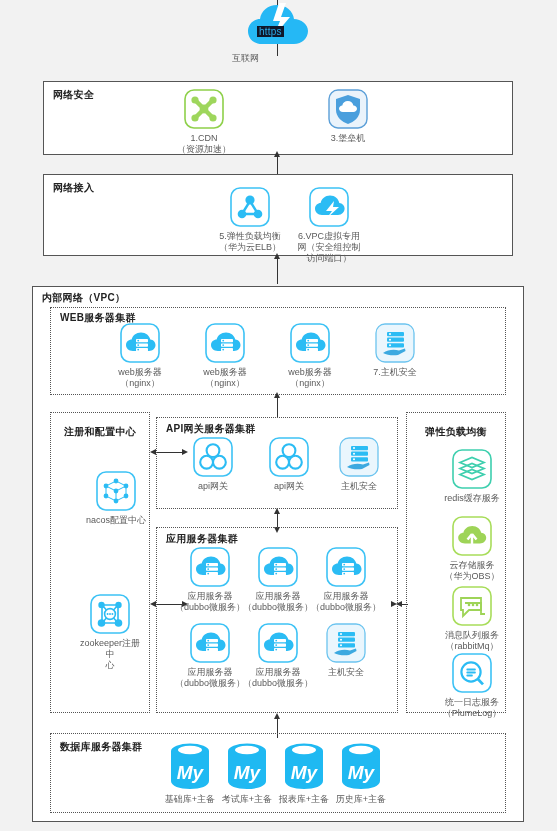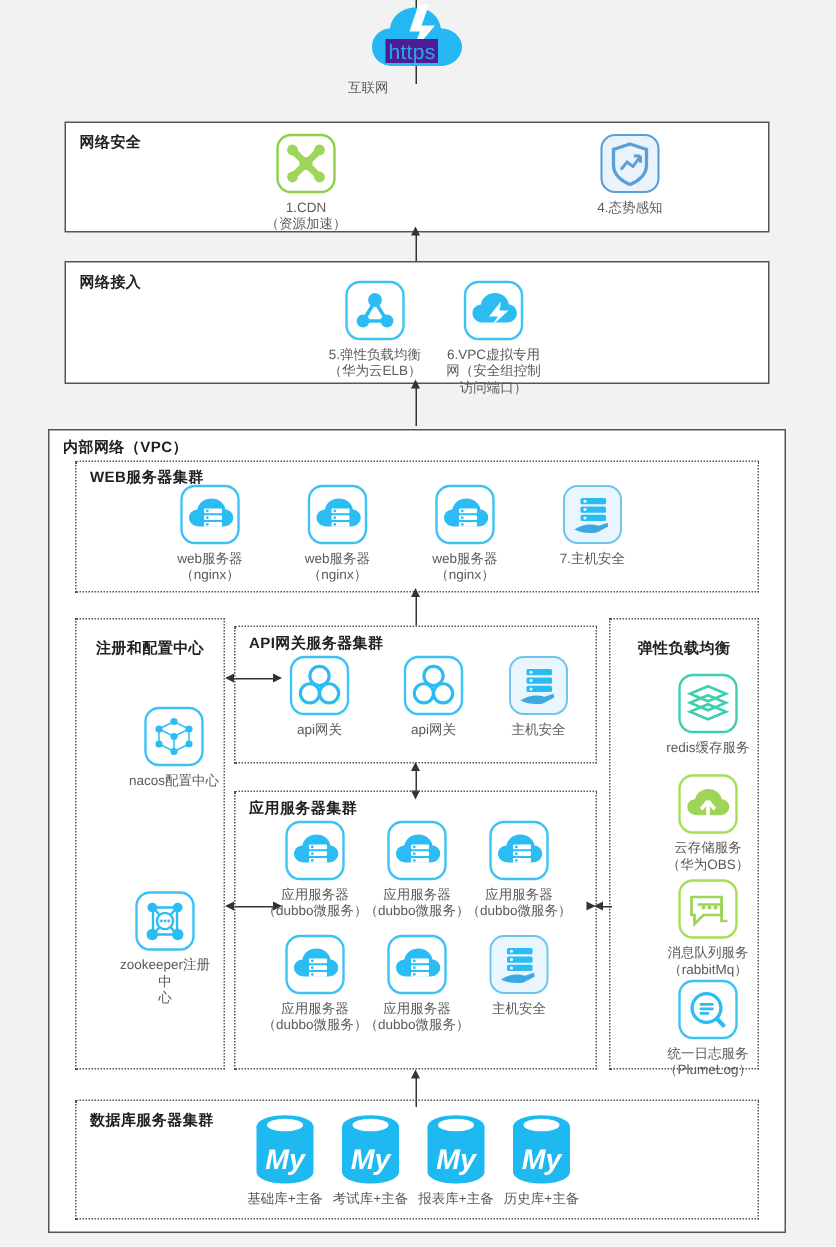--- a/index.html
+++ b/index.html
@@ -45,21 +45,21 @@
   }
   .arrowup    { border-left: 3.5px solid transparent; border-right: 3.5px solid transparent; border-bottom: 6px solid #333; }
   .arrowdown  { border-left: 3.5px solid transparent; border-right: 3.5px solid transparent; border-top: 6px solid #333; }
   .arrowleft  { border-top: 3.5px solid transparent; border-bottom: 3.5px solid transparent; border-right: 6px solid #333; }
   .arrowright { border-top: 3.5px solid transparent; border-bottom: 3.5px solid transparent; border-left: 6px solid #333; }
 
   
   #internet-cloud { position: absolute; left: 246px; top: 2px; width: 64px; }
   .https-tag {
     position: absolute; left: 11px; top: 24px;
-    background: #4c1d95; color: #2aa9e8; font-size: 14px;
+    background: #0f172a; color: #2aa9e8; font-size: 10px;
     padding: 0 2px; border: 0; letter-spacing: .2px;
     font-family: "Liberation Sans", sans-serif;
   }
   #internet-label {
     position: absolute; left: 232px; top: 52px; width: 92px;
     text-align: left; font-size: 9px; color: #5a5a5a;
   }
 
   
   .cyl { width: 44px; height: 50px; position: relative; }
@@ -94,34 +94,33 @@
         <circle cx="21" cy="21" r="4.4" fill="#9ed65c"></circle>
       </svg>
     </div>
     <div class="cap">
       <div>1.CDN</div>
       <div>（资源加速）</div>
     </div>
   </div>
 
 
-
-  <div class="node" style="position:absolute; left:383px; top:88px;">
+  <div class="node" style="position:absolute; left:311px; top:88px;">
     <div class="ico">
       <svg viewBox="0 0 42 42">
         <rect x="2" y="2" width="38" height="38" rx="9" fill="#eaf3fb" stroke="#5b9fd8" stroke-width="1.4"></rect>
-        <path d="M21 8 L32 11.6 V22 C32 28.4 26.6 33 21 35 C15.4 33 10 28.4 10 22 V11.6 Z" fill="none" stroke="#5b9fd8" stroke-width="2.2"></path>
-        <path d="M15 25 L19 20 L23 23 L28 16" fill="none" stroke="#5b9fd8" stroke-width="2"></path>
-        <path d="M28 16 L28 20.5 M28 16 L23.6 16" stroke="#5b9fd8" stroke-width="2"></path>
-      </svg>
-    </div>
-    <div class="cap">
-      <div>4.态势感知</div>
-    </div>
-  </div>
+        <path d="M21 7 L33 11 V22 C33 29 27 34 21 36 C15 34 9 29 9 22 V11 Z" fill="#4a9fdd"></path>
+        <path d="M16 24 C13.5 24 12 22.5 12 20.6 C12 18.8 13.6 17.4 15.3 17.4 C15.8 14.8 18 13 20.8 13 C23.7 13 26 15 26.4 17.5 C28.3 17.6 30 19 30 20.8 C30 22.6 28.4 24 26.4 24 Z" fill="#fff"></path>
+      </svg>
+    </div>
+    <div class="cap">
+      <div>3.堡垒机</div>
+    </div>
+  </div>
+
 
   <div class="vline" style="left:277px; top:155px; height:19px;"></div>
   <div class="arrowup" style="left:274px; top:151px;"></div>
 
   <div class="solidbox" style="left:43px; top:174px; width:470px; height:82px;"></div>
   <div class="boxtitle" style="left:53px; top:181px;">网络接入</div>
 
   <div class="node" style="position:absolute; left:208px; top:186px;">
     <div class="ico">
       <svg viewBox="0 0 42 42">

